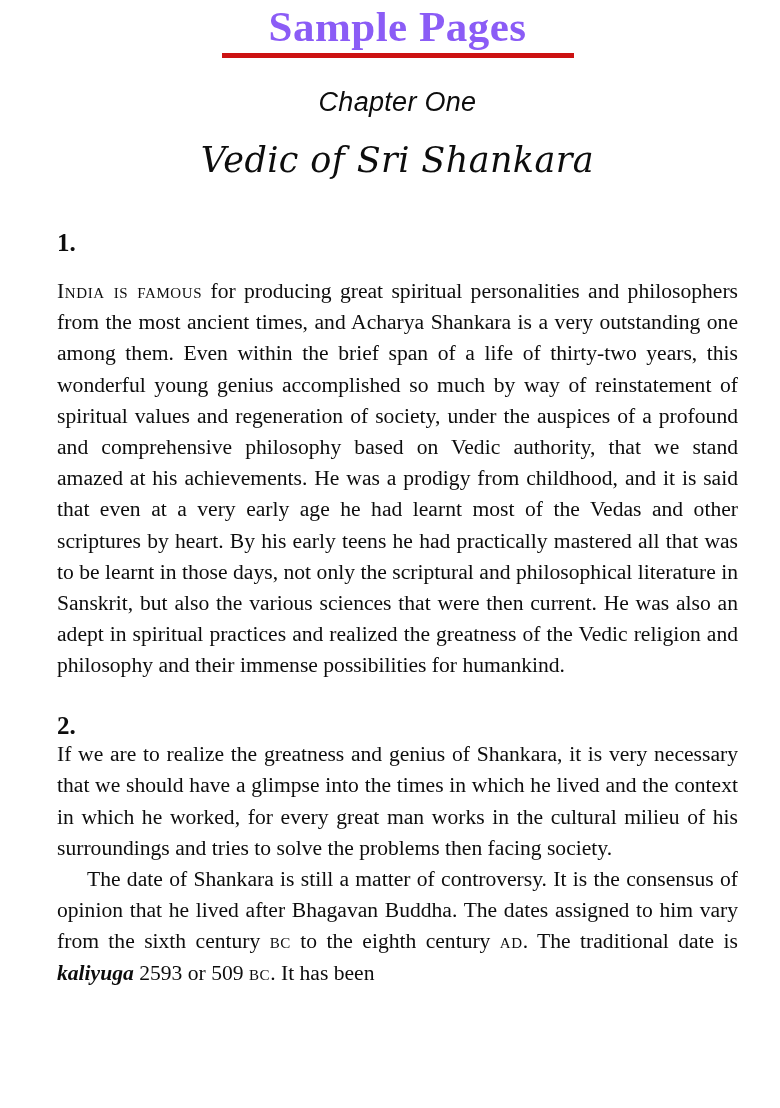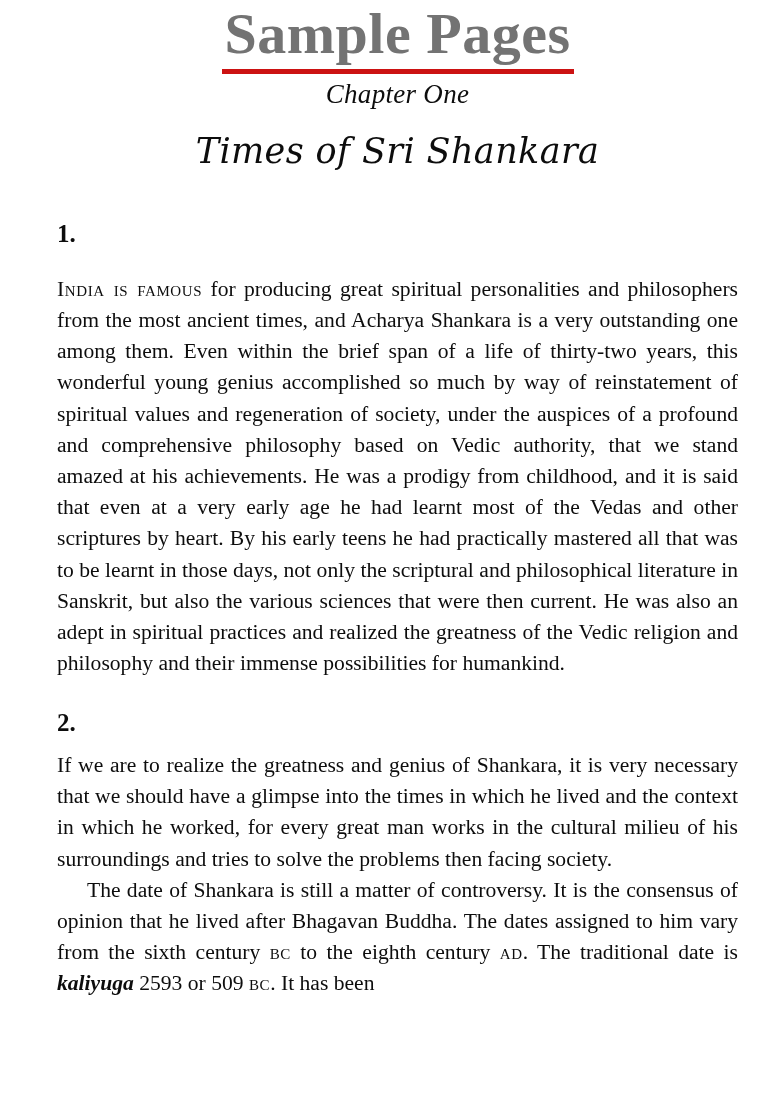--- a/index.html
+++ b/index.html
@@ -24,40 +24,40 @@
   }
   
   .banner {
     text-align: center;
     padding-top: 4px;
   }
   .banner-title {
     display: inline-block;
     font-family: "Liberation Serif", "DejaVu Serif", serif;
     font-weight: bold;
-    font-size: 58px;
+    font-size: 43px;
     line-height: 1.05;
-    color: #737373;
+    color: #8b5cf6;
     letter-spacing: 0.5px;
     padding: 0 4px 3px 4px;
   }
   .banner-rule {
     width: 352px;
     height: 5px;
     background: #cc1212;
     margin: 1px auto 0 auto;
   }
   
   .chapter-label {
     text-align: center;
-    font-family: Liberation Serif, serif;
+    font-family: Liberation Sans, sans-serif;
     font-style: italic;
     font-size: 27px;
     line-height: 1.2;
-    margin-top: 4px;
+    margin-top: 28px;
     letter-spacing: 0.3px;
   }
   .chapter-title {
     text-align: center;
     font-family: "DejaVu Serif", "Liberation Serif", serif;
     font-style: italic;
     font-size: 35px;
     line-height: 1.2;
     margin-top: 20px;
     letter-spacing: 0.4px;
@@ -85,42 +85,42 @@
   
   p.body {
     font-size: 21.6px;
     line-height: 31.2px;
     text-align: justify;
     text-justify: inter-word;
     margin: 0;
     hyphens: auto;
     -webkit-hyphens: auto;
   }
-  #para-intro { margin-top: 26px; }
-  #para-date-1 { margin-top: 13px; }
+  #para-intro { margin-top: 20px; }
+  #para-date-1 { }
   #para-date-2 { text-indent: 30px; margin-top: 0; }
   .smallcaps {
     font-variant: small-caps;
     letter-spacing: 0.6px;
   }
   .ital { font-style: italic; font-weight: bold; }
 </style>
 </head>
 <body>
 
 <div class="page">
 
   <div class="banner">
     <div class="banner-title">Sample Pages</div>
     <div class="banner-rule"></div>
   </div>
 
   <div class="chapter-label">Chapter One</div>
 
-  <div class="chapter-title">Times of Sri Shankara</div>
+  <div class="chapter-title">Vedic of Sri Shankara</div>
 
   <h2 class="section-head" id="section-1-head">
     <span class="section-num">1.</span>
   </h2>
 
   <p class="body" id="para-intro">
     <span class="smallcaps">India is famous</span><span> for producing great spiritual personalities and philosophers from the most ancient times, and Acharya Shankara is a very outstanding one among them. Even within the brief span of a life of thirty-two years, this wonderful young genius accomplished so much by way of reinstatement of spiritual values and regeneration of society, under the auspices of a profound and comprehensive philosophy based on Vedic authority, that we stand amazed at his achievements. He was a prodigy from childhood, and it is said that even at a very early age he had learnt most of the Vedas and other scriptures by heart. By his early teens he had practically mastered all that was to be learnt in those days, not only the scriptural and philosophical literature in Sanskrit, but also the various sciences that were then current. He was also an adept in spiritual practices and realized the greatness of the Vedic religion and philosophy and their immense possibilities for humankind.</span>
   </p>
 
   <h2 class="section-head" id="section-2-head">

